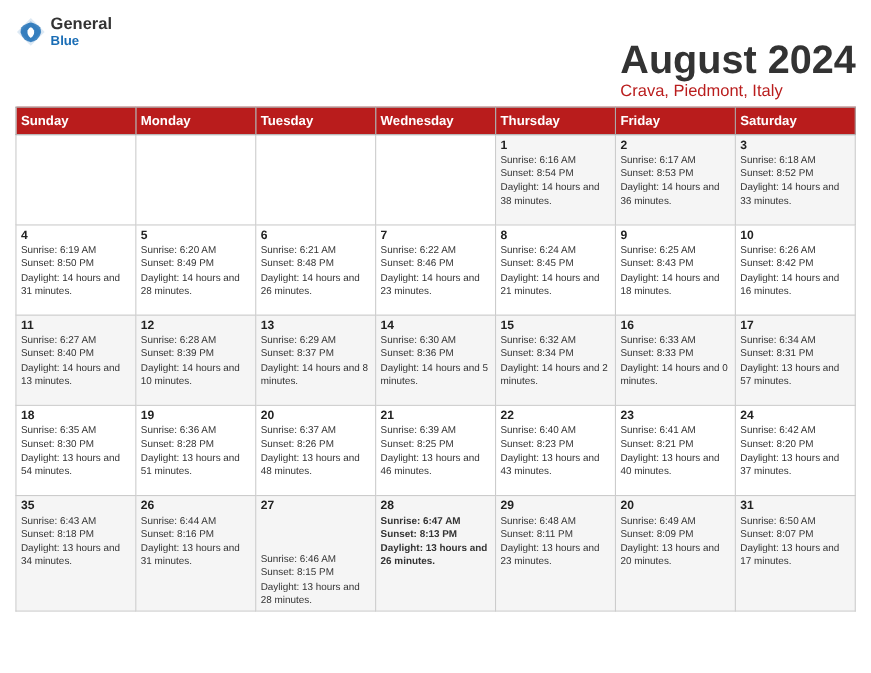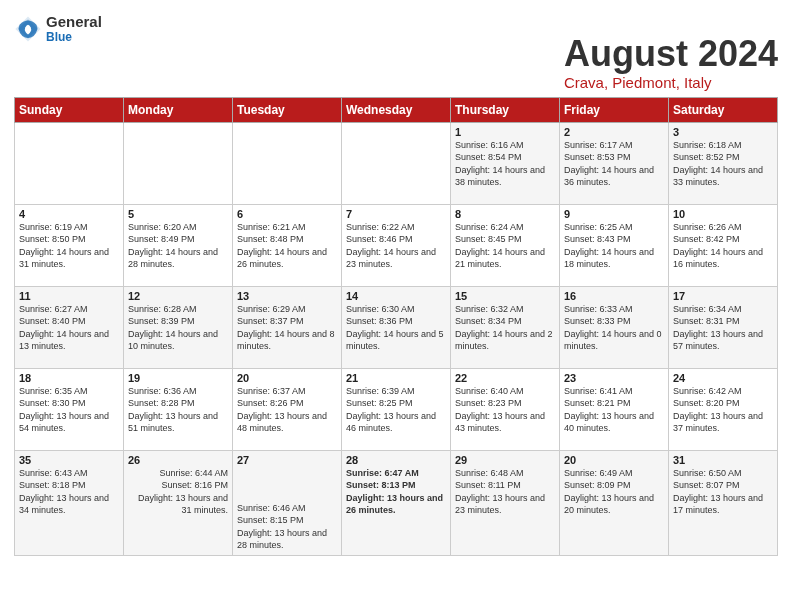--- a/index.html
+++ b/index.html
@@ -296,21 +296,21 @@
         </tr>
         <tr>
           <td>
             <span class="day-num">35</span>
             <div class="day-info" style="white-space: pre-line;">Sunrise: 6:43 AM
 Sunset: 8:18 PM
 Daylight: 13 hours and 34 minutes.</div>
           </td>
           <td>
             <span class="day-num">26</span>
-            <div class="day-info" style="white-space: pre-line; text-align: right;">Sunrise: 6:44 AM
+            <div class="day-info" style="white-space: pre-line;">Sunrise: 6:44 AM
 Sunset: 8:16 PM
 Daylight: 13 hours and 31 minutes.</div>
           </td>
           <td>
             <span class="day-num">27</span>
             <div class="day-info" style="white-space: pre-line; margin-top: 36px;">Sunrise: 6:46 AM
 Sunset: 8:15 PM
 Daylight: 13 hours and 28 minutes.</div>
           </td>
           <td>

